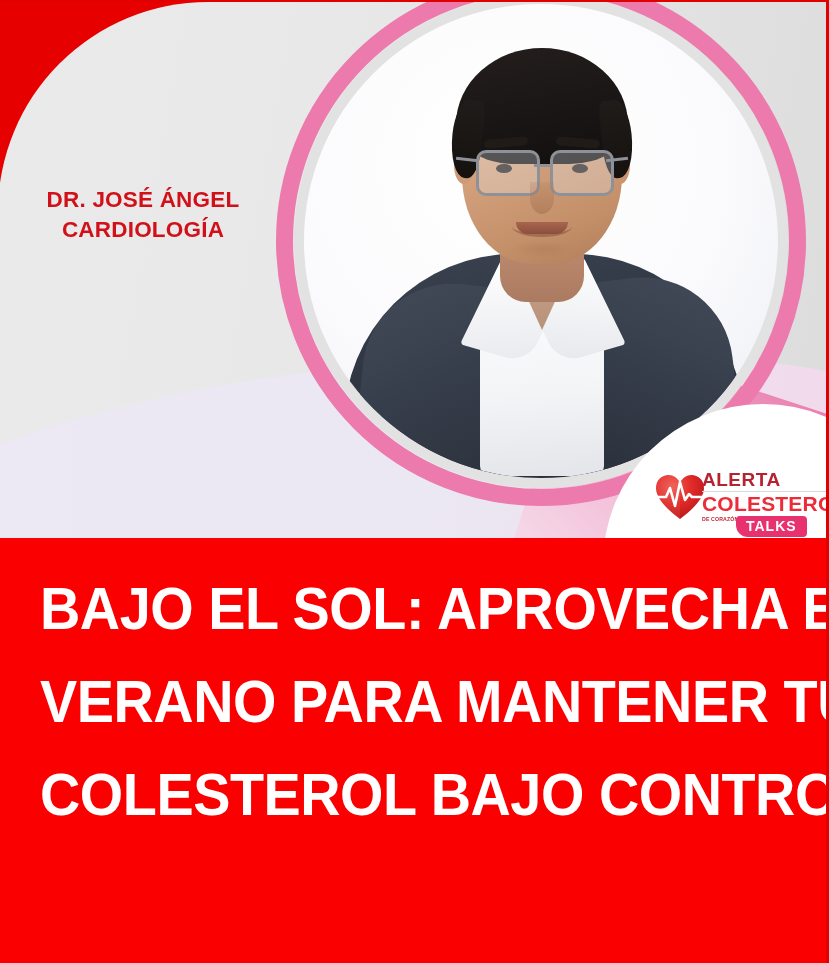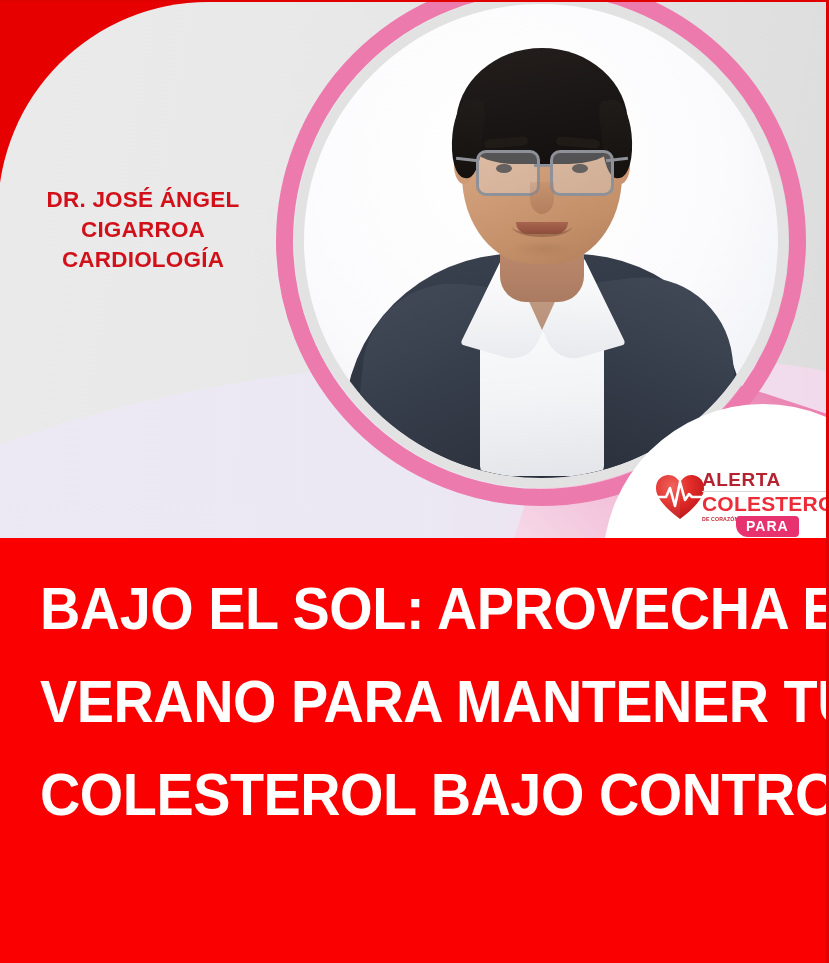--- a/index.html
+++ b/index.html
@@ -375,21 +375,20 @@
         <div class="p-temple-r"></div>
         <div class="p-nose"></div>
         <div class="p-smile"></div>
         <div class="p-mouth"></div>
         <div class="p-chin"></div>
       </div>
     </div>
 
     <div class="doctor">
       <div>DR. JOSÉ ÁNGEL</div>
-      <div>CIGARROA</div>
       <div>CARDIOLOGÍA</div>
     </div>
 
     <div class="logo-disc"></div>
 
     <div class="logo">
       <div class="heart-wrap">
         <svg width="52" height="52" viewBox="0 0 52 52" xmlns="http://www.w3.org/2000/svg">
           <defs>
             <radialGradient id="hg" cx="35%" cy="26%" r="82%">
@@ -403,21 +402,21 @@
           <path d="M26 47 C7 33 2 23 2 16 C2 8 8 3 14.5 3 C19.5 3 23.5 6 26 10.5 L26 47 Z" fill="#ffffff" opacity="0.06"></path>
           <polyline points="1,25 12,25 16,16 21,34 26,10 31,28 35,22 38,25 51,25" fill="none" stroke="#ffffff" stroke-width="2.6" stroke-linejoin="round" stroke-linecap="round"></polyline>
         </svg>
       </div>
       <div class="logo-text">
         <div class="logo-alerta">ALERTA</div>
         <div class="logo-rule"></div>
         <div class="logo-colesterol">COLESTEROL</div>
         <div class="logo-tag">DE CORAZÓN, HAZTE LA PRUEBA</div>
       </div>
-      <div class="logo-talks">PARA</div>
+      <div class="logo-talks">TALKS</div>
     </div>
 
   </div>
 
   <div class="headline">
     <div class="headline-inner">
       <div class="headline-line">BAJO EL SOL: APROVECHA EL</div>
       <div class="headline-line">VERANO PARA MANTENER TU</div>
       <div class="headline-line">COLESTEROL BAJO CONTROL</div>
     </div>

